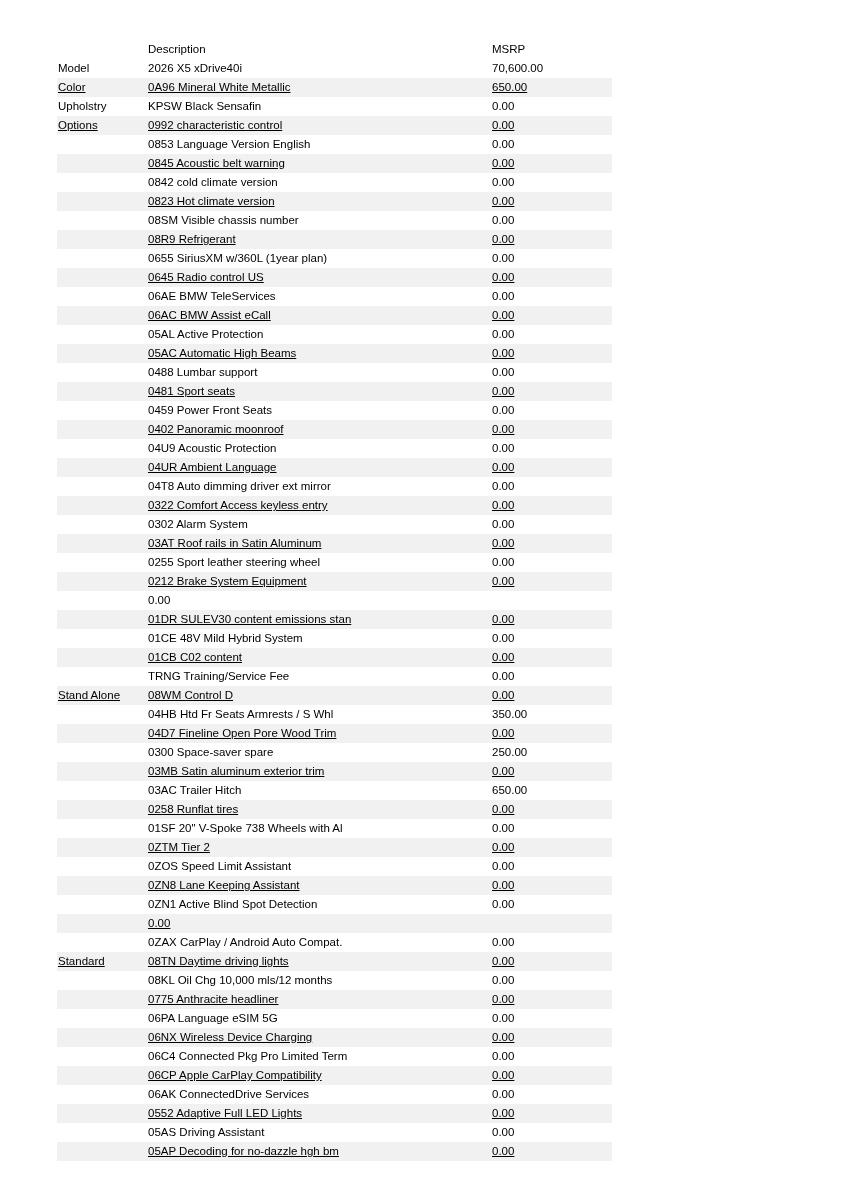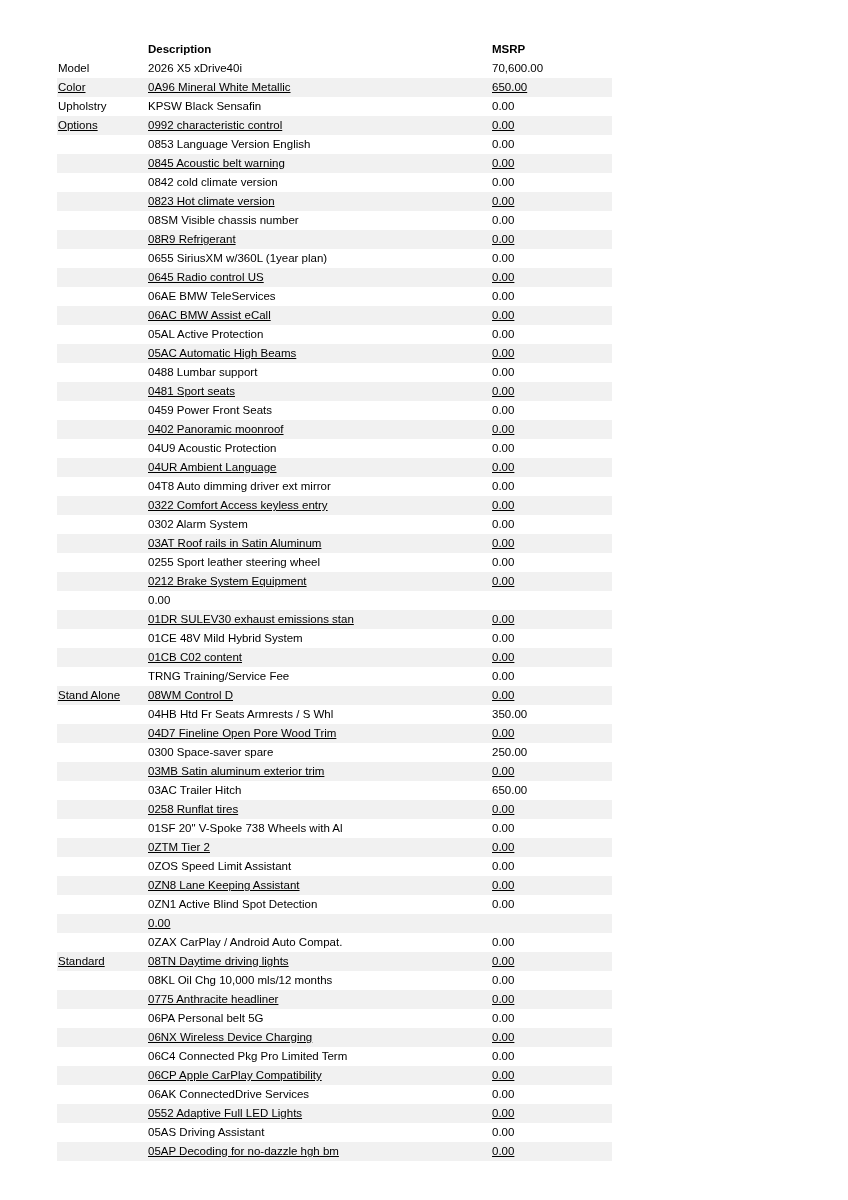--- a/index.html
+++ b/index.html
@@ -28,21 +28,21 @@
     font-size:11.5px;
   }
   .row.striped{background:var(--stripe);text-decoration:underline;}
   .cell{
     white-space:nowrap;
     overflow:hidden;
   }
   .cell.cat{padding-left:1px;}
   .cell.desc{padding-left:0;}
   .cell.msrp{text-align:left;padding-right:2px;}
-  .bold{font-weight:bold;}
+  .bold{font-weight:normal;}
   .header-row{background:var(--bg);}
 </style>
 </head>
 <body>
 
 <div class="sheet">
   <div class="row header-row">
     <div class="cell cat"></div>
     <div class="cell desc bold">Description</div>
     <div class="cell msrp bold">MSRP</div>
@@ -187,21 +187,21 @@
         <div class="cell cat"></div>
         <div class="cell desc">0212 Brake System Equipment</div>
         <div class="cell msrp">0.00</div>
       </div>
       <div class="row">
         <div class="cell cat"></div>
         <div class="cell msrp">0.00</div>
       </div>
       <div class="row striped">
         <div class="cell cat"></div>
-        <div class="cell desc">01DR SULEV30 exhaust emissions stan</div>
+        <div class="cell desc">01DR SULEV30 content emissions stan</div>
         <div class="cell msrp">0.00</div>
       </div>
       <div class="row">
         <div class="cell cat"></div>
         <div class="cell desc">01CE 48V Mild Hybrid System</div>
         <div class="cell msrp">0.00</div>
       </div>
       <div class="row striped">
         <div class="cell cat"></div>
         <div class="cell desc">01CB C02 content</div>
@@ -291,21 +291,21 @@
         <div class="cell desc">08KL Oil Chg 10,000 mls/12 months</div>
         <div class="cell msrp">0.00</div>
       </div>
       <div class="row striped">
         <div class="cell cat"></div>
         <div class="cell desc">0775 Anthracite headliner</div>
         <div class="cell msrp">0.00</div>
       </div>
       <div class="row">
         <div class="cell cat"></div>
-        <div class="cell desc">06PA Personal belt 5G</div>
+        <div class="cell desc">06PA Language eSIM 5G</div>
         <div class="cell msrp">0.00</div>
       </div>
       <div class="row striped">
         <div class="cell cat"></div>
         <div class="cell desc">06NX Wireless Device Charging</div>
         <div class="cell msrp">0.00</div>
       </div>
       <div class="row">
         <div class="cell cat"></div>
         <div class="cell desc">06C4 Connected Pkg Pro Limited Term</div>

